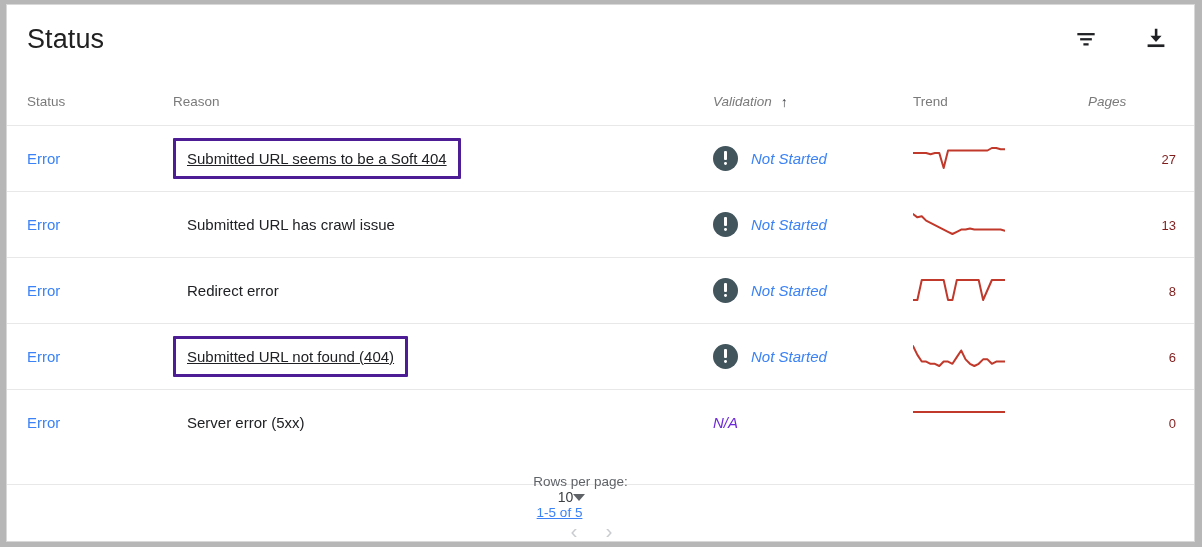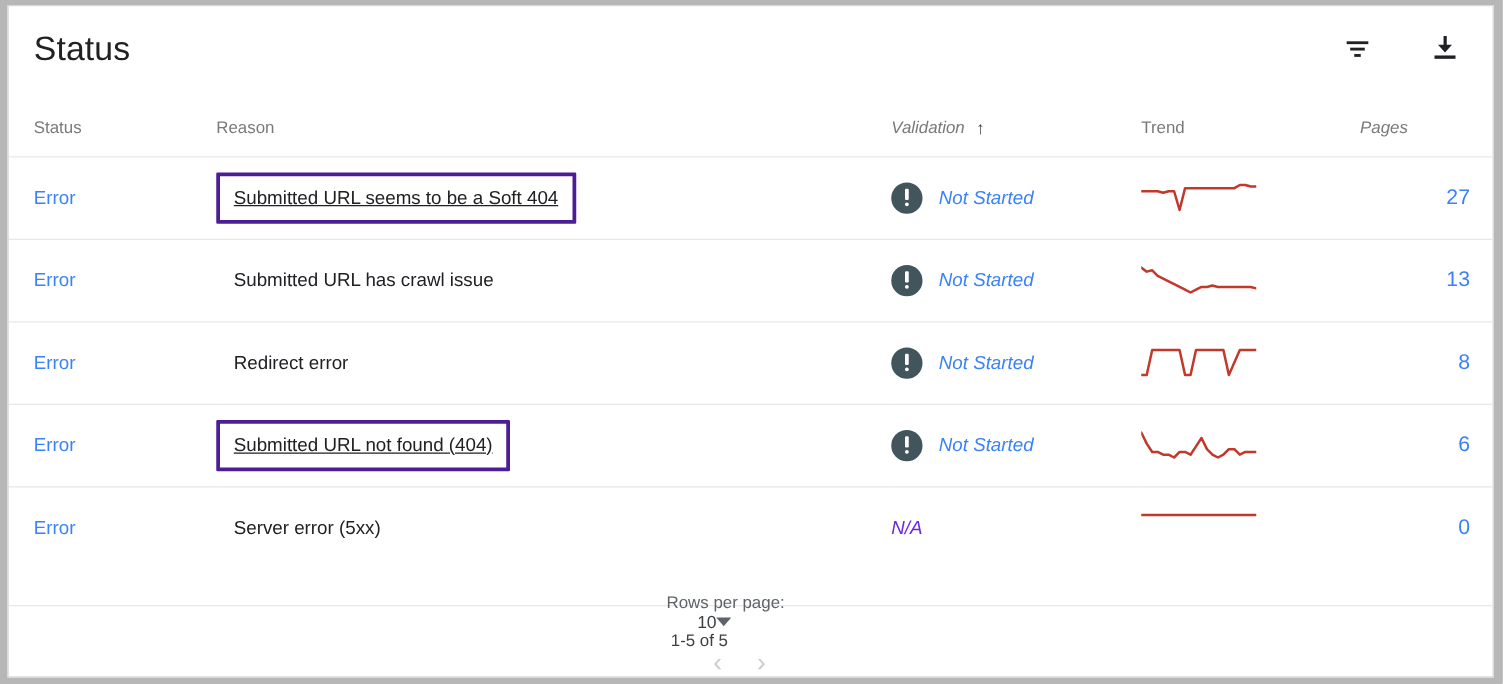--- a/index.html
+++ b/index.html
@@ -165,21 +165,21 @@
     width: 2.8px;
     height: 2.8px;
     margin-left: -1.4px;
     background: #ffffff;
     border-radius: 50%;
   }
   .val-label { font-size: 15px; color: #3b82f6; }
   .val-na { font-size: 15px; color: #6d28d9; }
 
   .trend-cell svg { display: block; }
-  .cell-pages { font-size: 17px; color: #3b82f6; }
+  .cell-pages { font-size: 13px; color: #7f1d1d; }
 
   
   .table-footer {
     position: absolute;
     left: 0;
     right: 0;
     bottom: 0;
     height: 57px;
     border-top: 1px solid #e8e8e8;
     display: flex;
@@ -202,22 +202,23 @@
   }
   .rpp-value { font-size: 14px; color: #3c4043; }
   .caret {
     width: 0; height: 0;
     border-left: 6px solid transparent;
     border-right: 6px solid transparent;
     border-top: 7px solid #5f6368;
   }
   .range-label {
     font-size: 13.5px;
-    color: #404040;
+    color: #3b82f6;
     margin-right: 64px;
+    text-decoration: underline;
   }
   .pager {
     display: flex;
     align-items: center;
     gap: 28px;
   }
   .chev {
     font-size: 21px;
     color: #c8cbcf;
     line-height: 1;

